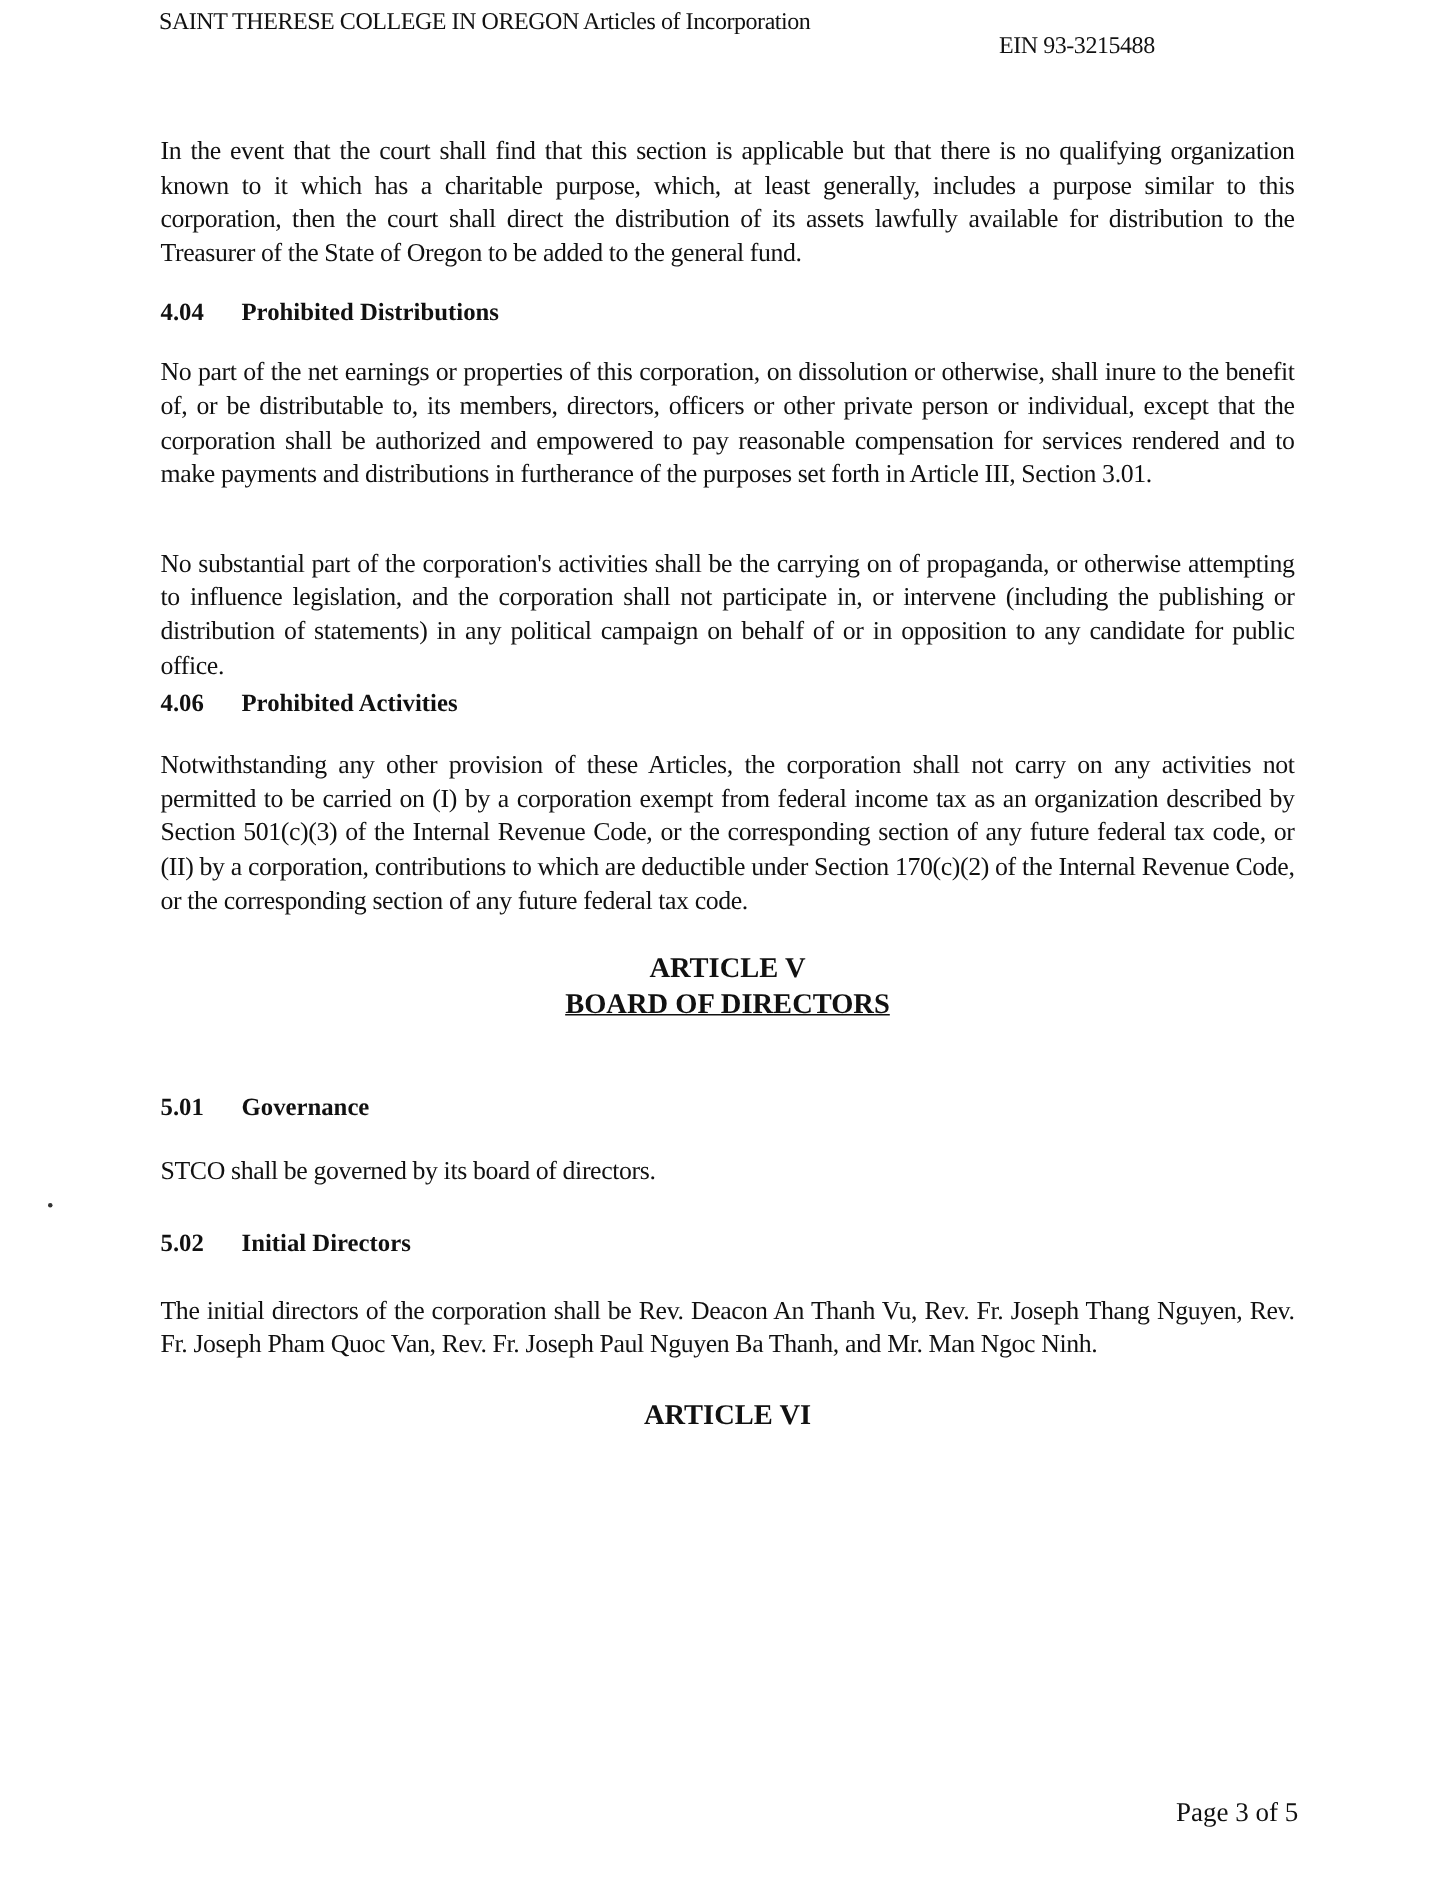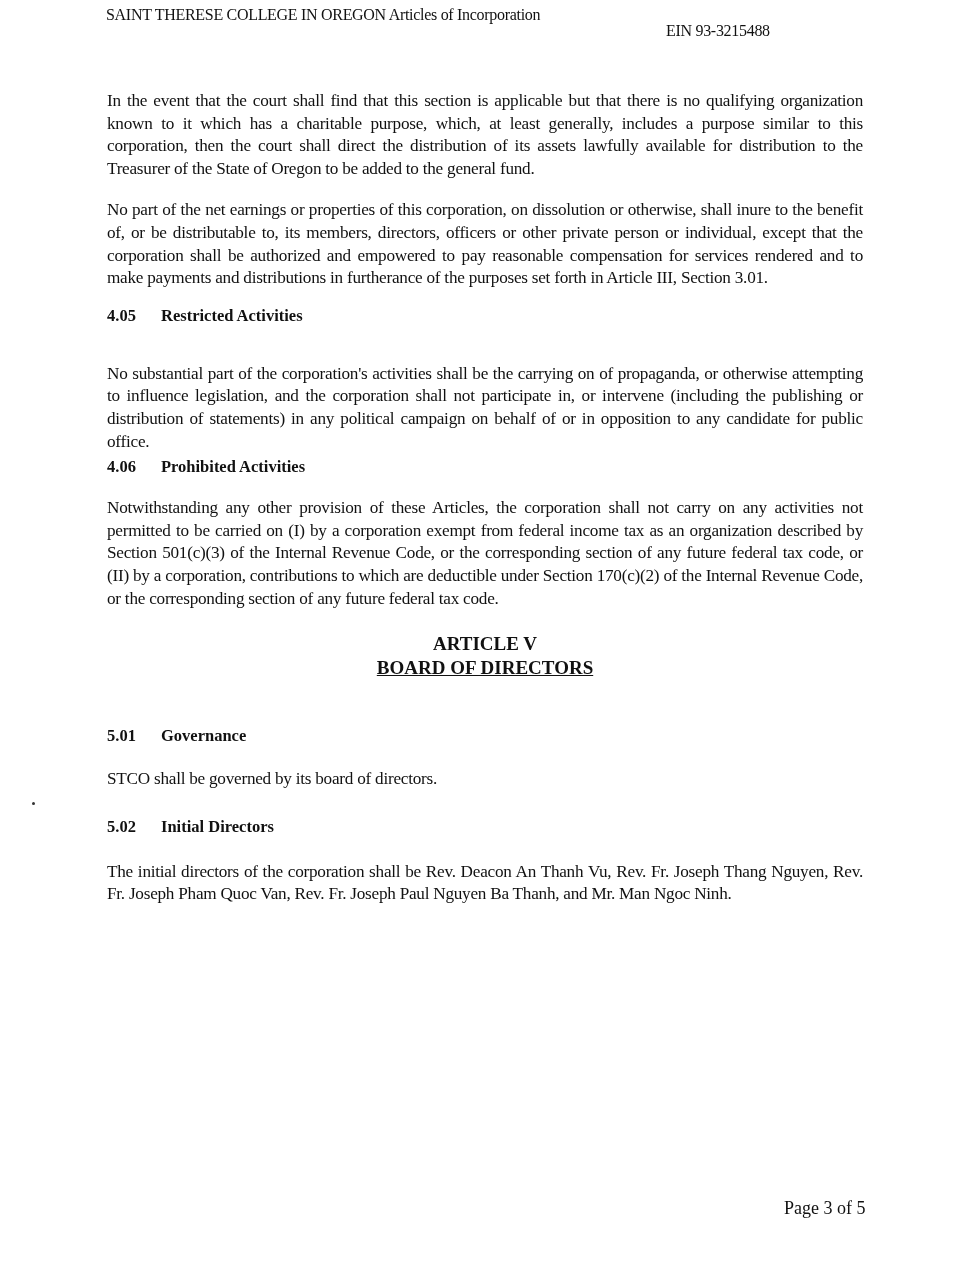--- a/index.html
+++ b/index.html
@@ -35,25 +35,25 @@
 <body>
 
 <div class="header">
   <span class="title">SAINT THERESE COLLEGE IN OREGON  Articles of Incorporation</span>
   <span class="ein">EIN 93-3215488</span>
 </div>
 
 <div class="content">
   <p class="body">In the event that the court shall find that this section is applicable but that there is no qualifying organization known to it which has a charitable purpose, which, at least generally, includes a purpose similar to this corporation, then the court shall direct the distribution of its assets lawfully available for distribution to the Treasurer of the State of Oregon to be added to the general fund.</p>
 
+  <p class="sec-head" style="margin-top:18px">
+    <span class="num">4.04</span><span>Prohibited Distributions</span>
+  </p>
   <p class="body" style="margin-top:19px">No part of the net earnings or properties of this corporation, on dissolution or otherwise, shall inure to the benefit of, or be distributable to, its members, directors, officers or other private person or individual, except that the corporation shall be authorized and empowered to pay reasonable compensation for services rendered and to make payments and distributions in furtherance of the purposes set forth in Article III, Section 3.01.</p>
 
-  <p class="sec-head" style="margin-top:16px">
-    <span class="num">4.05</span><span>Restricted Activities</span>
-  </p>
   <p class="body" style="margin-top:37px">No substantial part of the corporation's activities shall be the carrying on of propaganda, or otherwise attempting to influence legislation, and the corporation shall not participate in, or intervene (including the publishing or distribution of statements) in any political campaign on behalf of or in opposition to any candidate for public office.</p>
 
   <p class="sec-head" style="margin-top:4px">
     <span class="num">4.06</span><span>Prohibited Activities</span>
   </p>
   <p class="body" style="margin-top:20px">Notwithstanding any other provision of these Articles, the corporation shall not carry on any activities not permitted to be carried on (I) by a corporation exempt from federal income tax as an organization described by Section 501(c)(3) of the Internal Revenue Code, or the corresponding section of any future federal tax code, or (II) by a corporation, contributions to which are deductible under Section 170(c)(2) of the Internal Revenue Code, or the corresponding section of any future federal tax code.</p>
 
   <div style="margin-top:22px">
     <p class="article">ARTICLE V</p>
     <p class="article"><span class="u">BOARD OF DIRECTORS</span></p>
@@ -63,18 +63,19 @@
     <span class="num">5.01</span><span>Governance</span>
   </p>
   <p class="body" style="margin-top:22px">STCO shall be governed by its board of directors.</p>
 
   <p class="sec-head" style="margin-top:26px">
     <span class="num">5.02</span><span>Initial Directors</span>
   </p>
   <p class="body" style="margin-top:24px">The initial directors of the corporation shall be Rev. Deacon An Thanh Vu, Rev. Fr. Joseph Thang Nguyen, Rev. Fr. Joseph Pham Quoc Van, Rev. Fr. Joseph Paul Nguyen Ba Thanh, and Mr. Man Ngoc Ninh.</p>
 
   <div style="margin-top:24px">
+    <p class="article">ARTICLE VI</p>
   </div>
 </div>
 
 <div class="dot"></div>
 
 <div class="footer">Page 3 of 5</div>
 
 </body></html>

